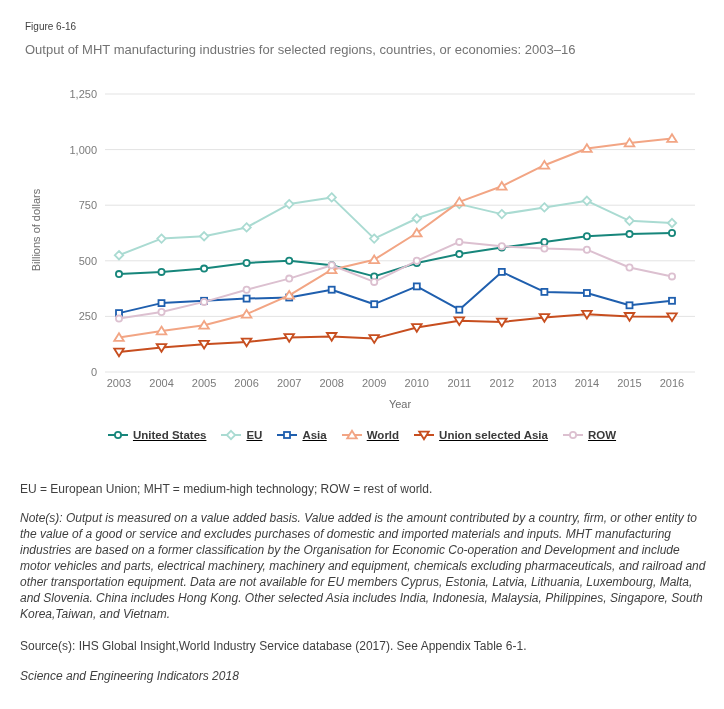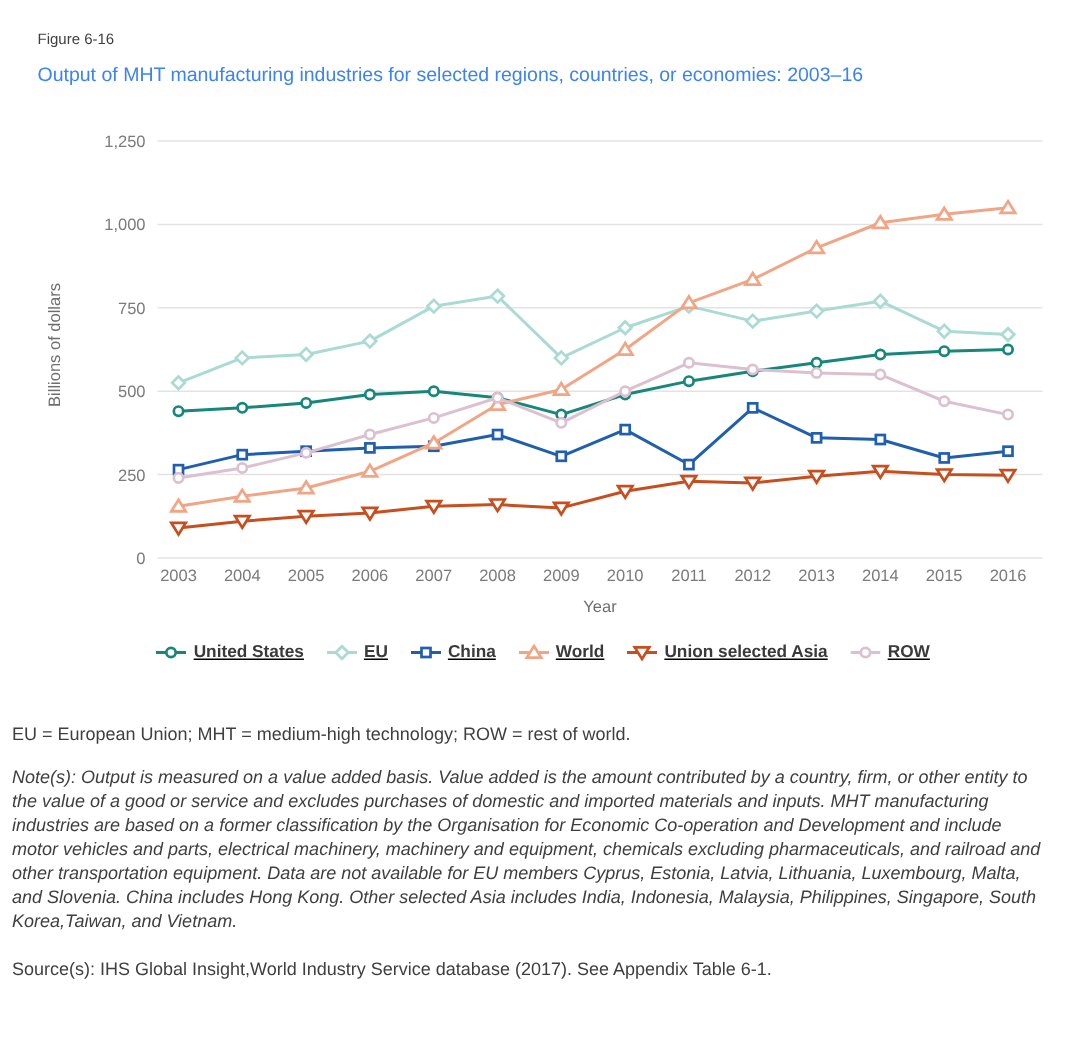--- a/index.html
+++ b/index.html
@@ -1,25 +1,25 @@
 <!DOCTYPE html>
 <html><head>
 <meta charset="utf-8">
 <style>
   html,body{margin:0;padding:0;background:#fff;}
   body{width:724px;height:709px;font-family:"Liberation Sans",sans-serif;-webkit-font-smoothing:antialiased;}
   .page{position:relative;width:724px;height:709px;background:#fff;overflow:hidden;}
   .figure-label{position:absolute;left:25px;top:21px;font-size:10px;color:#3f3f3f;}
-  .chart-title{position:absolute;left:25px;top:42px;font-size:13px;color:#3b82f6;}
+  .chart-title{position:absolute;left:25px;top:42px;font-size:13px;color:#737373;}
   .chart-wrap{position:absolute;left:0;top:70px;width:724px;height:345px;}
   svg text{font-family:"Liberation Sans",sans-serif;}
   .legend{position:absolute;left:0;top:429px;width:724px;display:flex;justify-content:center;align-items:center;gap:15px;text-decoration:underline;}
   .legend-item{display:flex;align-items:center;gap:5px;}
   .legend-item span.lbl{font-size:11.5px;font-weight:bold;color:#3a3a3a;white-space:nowrap;}
-  .fn{position:absolute;left:8px;width:692px;font-size:12px;color:#3f3f3f;line-height:16px;}
+  .fn{position:absolute;left:20px;width:692px;font-size:12px;color:#3f3f3f;line-height:16px;}
   .fn-abbrev{top:481px;}
   .fn-notes{top:510px;font-style:italic;}
   .fn-source{top:638px;}
   .fn-footer{top:668px;font-style:italic;}
 </style>
 </head>
 <body>
 
 <div class="page">
   <div class="figure-label">Figure 6-16</div>
@@ -159,21 +159,21 @@
           <line x1="0" y1="6" x2="20" y2="6" stroke="#aadbd2" stroke-width="2"></line>
           <path d="M10 1.7999999999999998L14.2 6L10 10.2L5.8 6Z" fill="#fff" stroke="#aadbd2" stroke-width="1.8"></path>
         </svg>
         <span class="lbl">EU</span>
       </div>
       <div class="legend-item">
         <svg width="20" height="12">
           <line x1="0" y1="6" x2="20" y2="6" stroke="#1f5fae" stroke-width="2"></line>
           <rect x="7" y="3" width="6" height="6" fill="#fff" stroke="#1f5fae" stroke-width="1.8"></rect>
         </svg>
-        <span class="lbl">China</span>
+        <span class="lbl">Asia</span>
       </div>
       <div class="legend-item">
         <svg width="20" height="12">
           <line x1="0" y1="6" x2="20" y2="6" stroke="#f2a584" stroke-width="2"></line>
           <path d="M10 1.7000000000000002L14.8 9.4L5.2 9.4Z" fill="#fff" stroke="#f2a584" stroke-width="1.8"></path>
         </svg>
         <span class="lbl">World</span>
       </div>
       <div class="legend-item">
         <svg width="20" height="12">
@@ -187,13 +187,14 @@
           <line x1="0" y1="6" x2="20" y2="6" stroke="#dcc0d0" stroke-width="2"></line>
           <circle cx="10" cy="6" r="3.1" fill="#fff" stroke="#dcc0d0" stroke-width="1.8"></circle>
         </svg>
         <span class="lbl">ROW</span>
       </div>
     </div>
 
   <div class="fn fn-abbrev">EU = European Union; MHT = medium-high technology; ROW = rest of world.</div>
   <div class="fn fn-notes">Note(s): Output is measured on a value added basis. Value added is the amount contributed by a country, firm, or other entity to the value of a good or service and excludes purchases of domestic and imported materials and inputs. MHT manufacturing industries are based on a former classification by the Organisation for Economic Co-operation and Development and include motor vehicles and parts, electrical machinery, machinery and equipment, chemicals excluding pharmaceuticals, and railroad and other transportation equipment. Data are not available for EU members Cyprus, Estonia, Latvia, Lithuania, Luxembourg, Malta, and Slovenia. China includes Hong Kong. Other selected Asia includes India, Indonesia, Malaysia, Philippines, Singapore, South Korea,Taiwan, and Vietnam.</div>
   <div class="fn fn-source">Source(s): IHS Global Insight,World Industry Service database (2017). See Appendix Table 6-1.</div>
+  <div class="fn fn-footer">Science and Engineering Indicators 2018</div>
 </div>
 
 </body></html>

